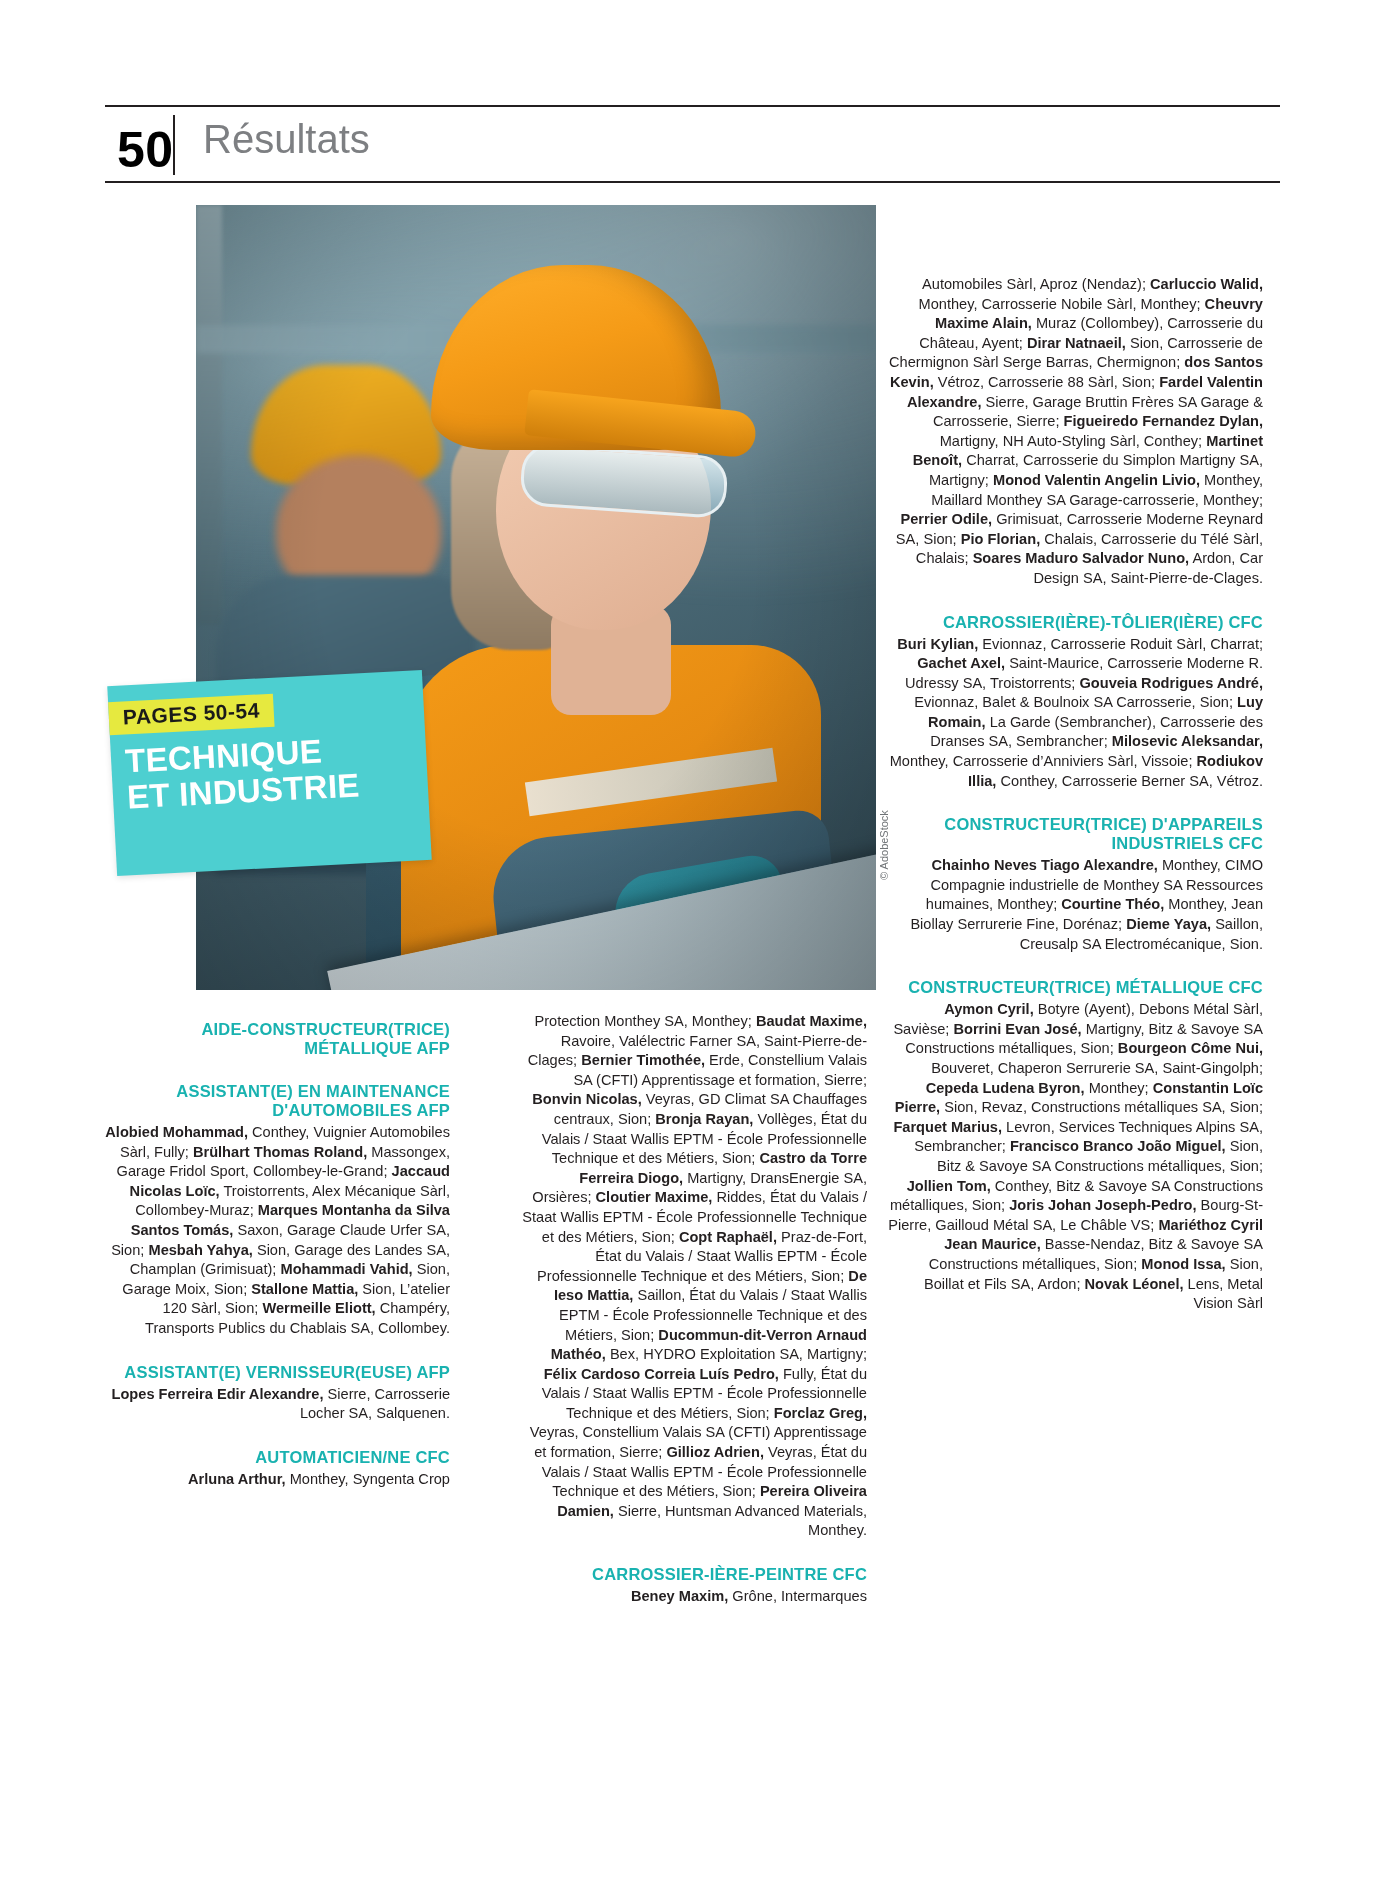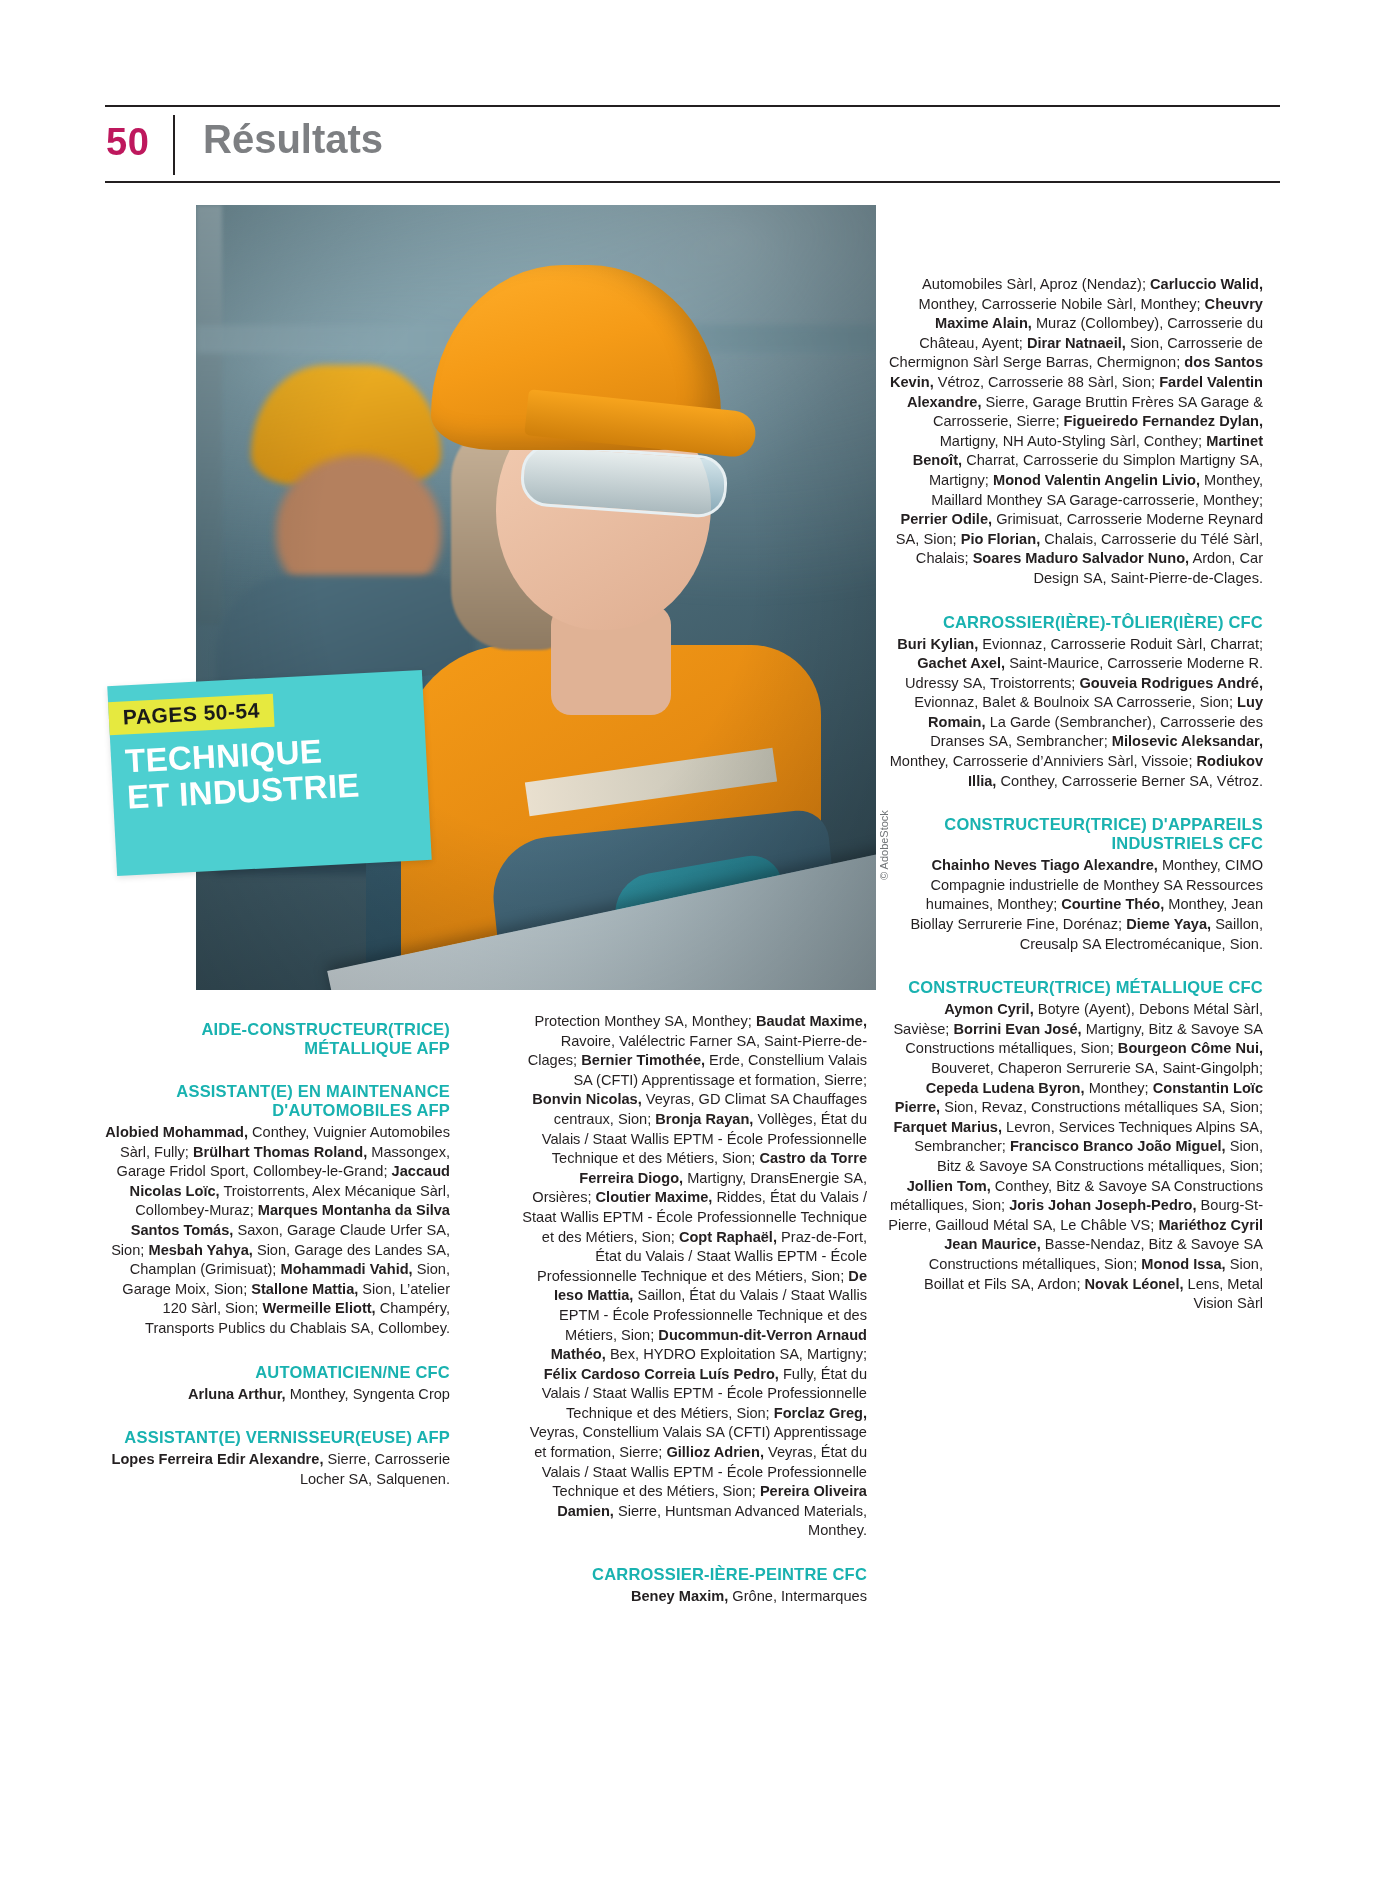--- a/index.html
+++ b/index.html
@@ -28,42 +28,42 @@
     left: 105px;
     top: 105px;
     width: 1175px;
     border-top: 2px solid #231f20;
     border-bottom: 2px solid #231f20;
     height: 78px;
     box-sizing: border-box;
   }
   .header .pagenum {
     position: absolute;
-    left: 1px;
+    left: 12px;
     top: 14px;
-    font-size: 38px;
+    font-size: 50px;
     font-weight: bold;
-    color: #be185d;
+    color: #000000;
     letter-spacing: 0.5px;
   }
   .header .vrule {
     position: absolute;
     left: 68px;
     top: 8px;
     width: 2px;
     height: 60px;
     background: #231f20;
   }
   .header .sectitle {
     position: absolute;
     left: 98px;
     top: 10px;
     font-size: 40px;
     color: #7d7f82;
-    font-weight: 700;
+    font-weight: 400;
   }
 
   
   .photo {
     position: absolute;
     left: 196px;
     top: 205px;
     width: 680px;
     height: 785px;
     overflow: hidden;
@@ -326,27 +326,27 @@
 
   <div class="col" id="col1">
       <div class="blk">
         <div class="cat">AIDE-CONSTRUCTEUR(TRICE) MÉTALLIQUE AFP</div>
       </div>
       <div class="blk">
         <div class="cat">ASSISTANT(E) EN MAINTENANCE D'AUTOMOBILES AFP</div>
         <p class="body"><b>Alobied Mohammad,</b> Conthey, Vuignier Automobiles Sàrl, Fully; <b>Brülhart Thomas Roland,</b> Massongex, Garage Fridol Sport, Collombey-le-Grand; <b>Jaccaud Nicolas Loïc,</b> Troistorrents, Alex Mécanique Sàrl, Collombey-Muraz; <b>Marques Montanha da Silva Santos Tomás,</b> Saxon, Garage Claude Urfer SA, Sion; <b>Mesbah Yahya,</b> Sion, Garage des Landes SA, Champlan (Grimisuat); <b>Mohammadi Vahid,</b> Sion, Garage Moix, Sion; <b>Stallone Mattia,</b> Sion, L’atelier 120 Sàrl, Sion; <b>Wermeille Eliott,</b> Champéry, Transports Publics du Chablais SA, Collombey.</p>
       </div>
       <div class="blk">
+        <div class="cat">ASSISTANT(E) VERNISSEUR(EUSE) AFP</div>
+        <p class="body"><b>Lopes Ferreira Edir Alexandre,</b> Sierre, Carrosserie Locher SA, Salquenen.</p>
+      </div>
+      <div class="blk">
         <div class="cat">AUTOMATICIEN/NE CFC</div>
         <p class="body"><b>Arluna Arthur,</b> Monthey, Syngenta Crop</p>
       </div>
-      <div class="blk">
-        <div class="cat">ASSISTANT(E) VERNISSEUR(EUSE) AFP</div>
-        <p class="body"><b>Lopes Ferreira Edir Alexandre,</b> Sierre, Carrosserie Locher SA, Salquenen.</p>
-      </div>
     </div>
   <div class="col" id="col2">
       <div class="blk">
         <p class="lead">Protection Monthey SA, Monthey;  <b>Baudat Maxime,</b> Ravoire, Valélectric Farner SA, Saint-Pierre-de-Clages; <b>Bernier Timothée,</b> Erde, Constellium Valais SA (CFTI) Apprentissage et formation, Sierre; <b>Bonvin Nicolas,</b> Veyras, GD Climat SA Chauffages centraux, Sion; <b>Bronja Rayan,</b> Vollèges, État du Valais / Staat Wallis EPTM - École Professionnelle Technique et des Métiers, Sion; <b>Castro da Torre Ferreira Diogo,</b> Martigny, DransEnergie SA, Orsières; <b>Cloutier Maxime,</b> Riddes, État du Valais / Staat Wallis EPTM - École Professionnelle Technique et des Métiers, Sion; <b>Copt Raphaël,</b> Praz-de-Fort, État du Valais / Staat Wallis EPTM - École Professionnelle Technique et des Métiers, Sion; <b>De Ieso Mattia,</b> Saillon, État du Valais / Staat Wallis EPTM - École Professionnelle Technique et des Métiers, Sion; <b>Ducommun-dit-Verron Arnaud Mathéo,</b> Bex, HYDRO Exploitation SA, Martigny; <b>Félix Cardoso Correia Luís Pedro,</b> Fully, État du Valais / Staat Wallis EPTM - École Professionnelle Technique et des Métiers, Sion; <b>Forclaz Greg,</b> Veyras, Constellium Valais SA (CFTI) Apprentissage et formation, Sierre; <b>Gillioz Adrien,</b> Veyras, État du Valais / Staat Wallis EPTM - École Professionnelle Technique et des Métiers, Sion; <b>Pereira Oliveira Damien,</b> Sierre, Huntsman Advanced Materials, Monthey.</p>
       </div>
       <div class="blk">
         <div class="cat">CARROSSIER-IÈRE-PEINTRE CFC</div>
         <p class="body"><b>Beney Maxim,</b> Grône, Intermarques</p>
       </div>
     </div>

